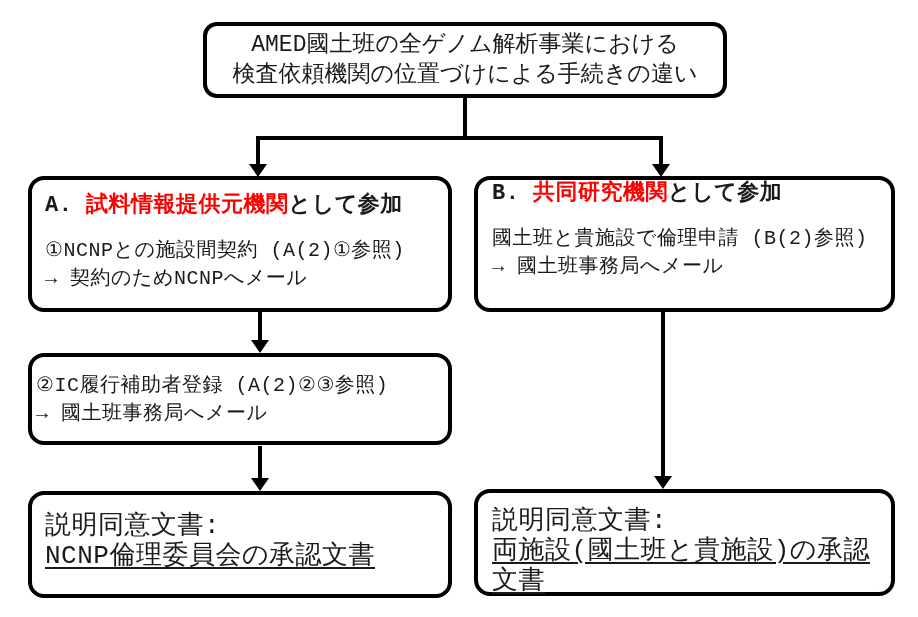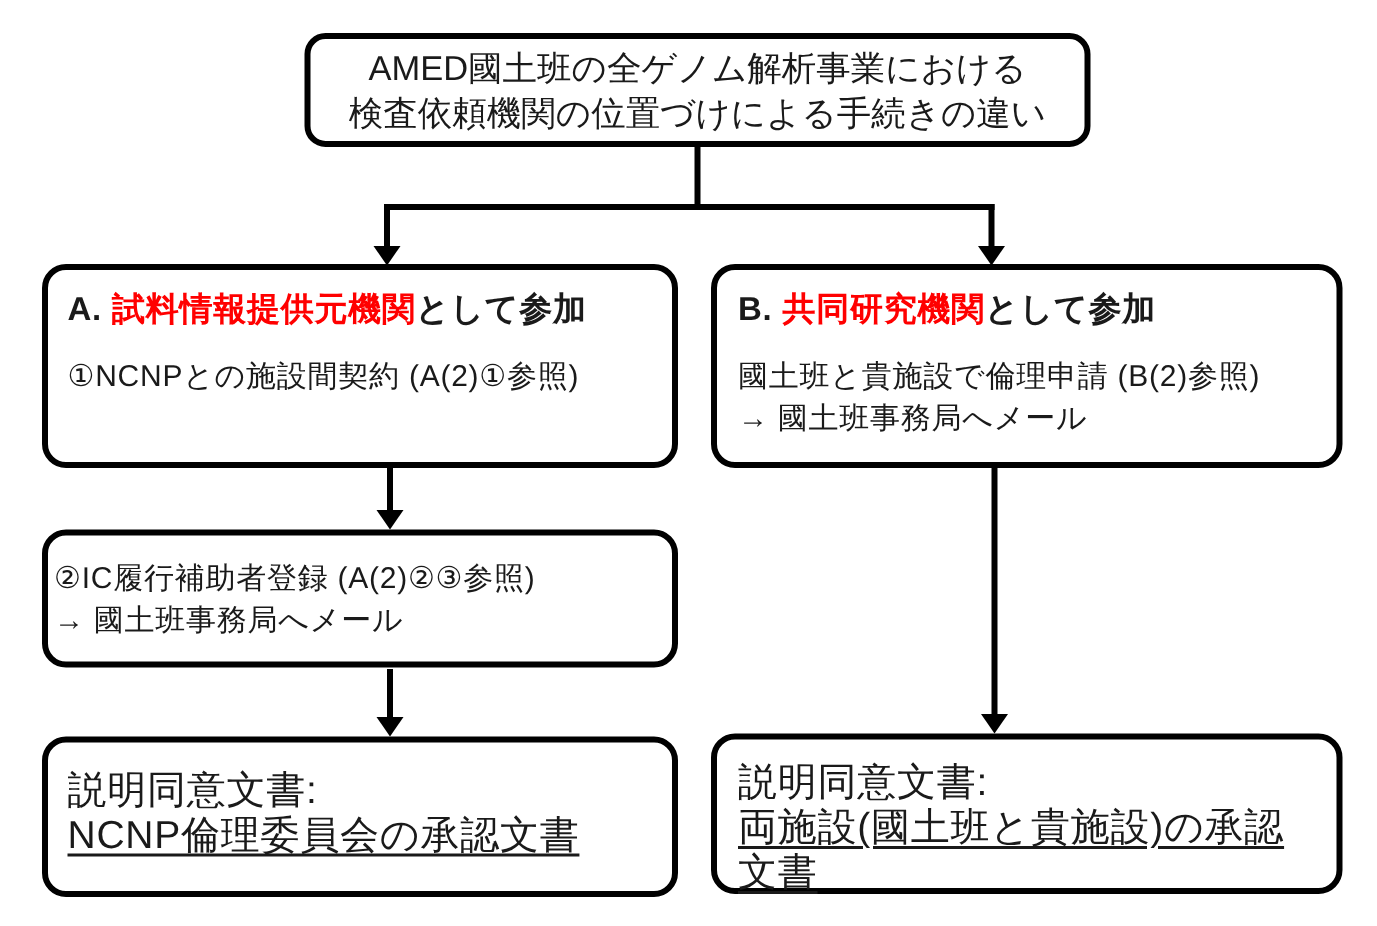--- a/index.html
+++ b/index.html
@@ -5,21 +5,21 @@
   html, body {
     margin: 0;
     padding: 0;
     background: #ffffff;
   }
   .canvas {
     position: relative;
     width: 918px;
     height: 617px;
     background: var(--bg, #ffffff);
-    font-family: Liberation Sans, sans-serif;
+    font-family: Liberation Mono, monospace;
     color: var(--ink, #1a1a1a);
     overflow: hidden;
   }
   svg.connectors {
     position: absolute;
     left: 0;
     top: 0;
     width: 918px;
     height: 617px;
   }
@@ -45,21 +45,21 @@
     border-radius: 14px;
     display: flex;
     flex-direction: column;
     align-items: center;
     justify-content: center;
     text-align: center;
     font-size: 23px;
     line-height: 30px;
   }
   .box-a { left: 28px;  top: 176px; width: 424px; height: 136px; padding: 12px 12px 0 13px; }
-  .box-b { left: 474px; top: 176px; width: 421px; height: 136px; padding: 12px 12px 0 14px; }
+  .box-b { left: 474px; top: 176px; width: 421px; height: 136px; padding: 0 12px 0 14px; }
   .box-ic { left: 28px; top: 353px; width: 424px; height: 92px;  padding: 15px 12px 0 4px; }
   .box-ca { left: 28px; top: 491px; width: 424px; height: 107px; padding: 16px 12px 0 13px; }
   .box-cb { left: 474px; top: 489px; width: 421px; height: 107px; padding: 13px 12px 0 14px; }
   .hdr {
     font-weight: bold;
     font-size: 22px;
     line-height: 28px;
     margin-bottom: 17px;
     letter-spacing: 0.5px;
   }
@@ -109,20 +109,21 @@
   </svg>
 
   <div class="node title-box">
     <div>AMED國土班の全ゲノム解析事業における</div>
     <div>検査依頼機関の位置づけによる手続きの違い</div>
   </div>
 
   <div class="node box-a">
     <div class="hdr"><span class="keep-space">A. </span><span class="red">試料情報提供元機関</span><span>として参加</span></div>
     <div class="body-line">①NCNPとの施設間契約 (A(2)①参照)</div>
+    <div class="body-line">→ 契約のためNCNPへメール</div>
   </div>
 
   <div class="node box-b">
     <div class="hdr"><span class="keep-space">B. </span><span class="red">共同研究機関</span><span>として参加</span></div>
     <div class="body-line">國土班と貴施設で倫理申請 (B(2)参照)</div>
     <div class="body-line">→ 國土班事務局へメール</div>
   </div>
 
   <div class="node box-ic">
     <div class="body-line">②IC履行補助者登録 (A(2)②③参照)</div>

